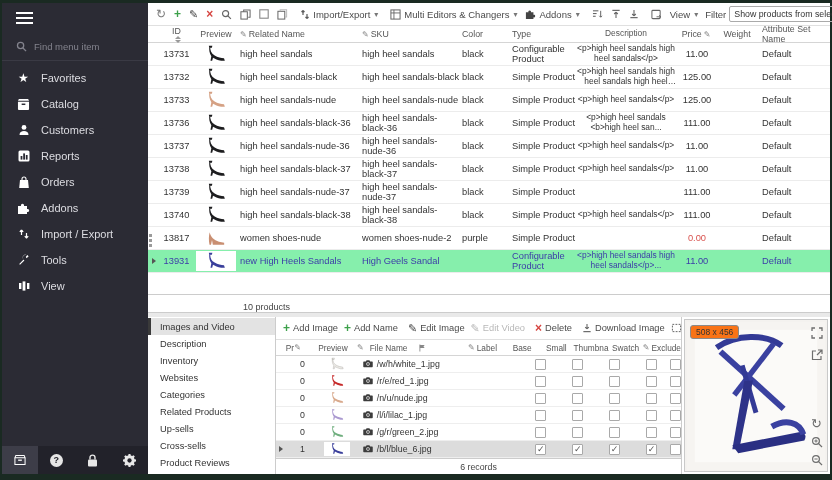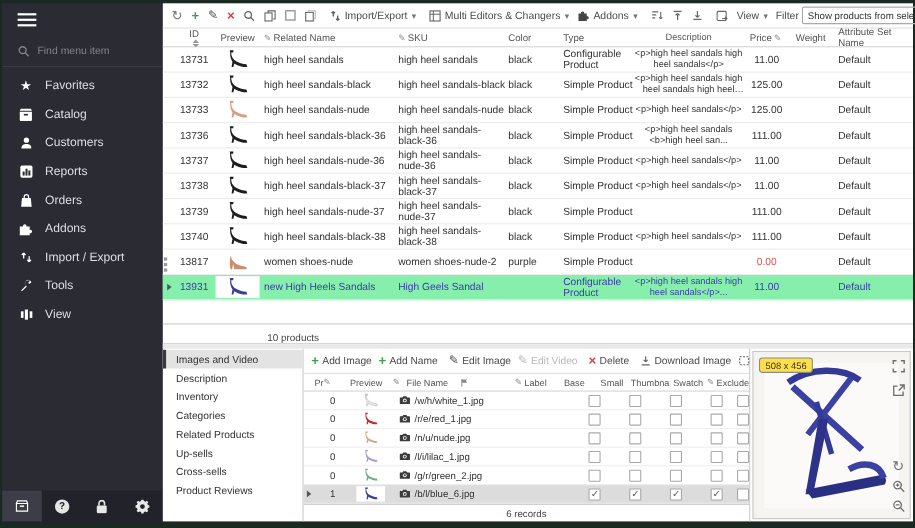--- a/index.html
+++ b/index.html
@@ -89,21 +89,21 @@
   .b-file { width:120px; display:flex; align-items:center; gap:4px; overflow:hidden; }
   .b-label { width:40px; display:flex; }
   .b-chk { width:37px; display:flex; justify-content:center; }
   .b-excl { flex:1; display:flex; justify-content:center; }
   .cb { width:11px; height:11px; border:1px solid #a9a9a9; background:#fff; border-radius:1px; display:flex; align-items:center; justify-content:center; font-size:9px; color:#555; }
   .istatus { flex:1; display:flex; align-items:center; justify-content:center; font-size:8.8px; color:#444; border-top:1px solid #ccc; }
   .card { display:flex; align-items:center; justify-content:center; }
 
   
   .preview-panel { flex:1; position:relative; background:#f4f2ef; border:1px solid #c9c9c9; margin:2px; }
-  .dim-badge { position:absolute; left:5px; top:5px; background:#fde047; border:1px solid #8a8a8a; border-radius:3px; padding:1px 5px; font-size:8.5px; color:#333; z-index:3; }
+  .dim-badge { position:absolute; left:5px; top:5px; background:#f97316; border:1px solid #8a8a8a; border-radius:3px; padding:1px 5px; font-size:8.5px; color:#333; z-index:3; }
   .pp-icons-top { position:absolute; right:4px; top:6px; display:flex; flex-direction:column; gap:9px; z-index:3; }
   .pp-icons-bottom { position:absolute; right:4px; bottom:5px; display:flex; flex-direction:column; gap:5px; z-index:3; }
   .pp-ic { width:13px; height:13px; color:#6e6e6e; display:flex; align-items:center; justify-content:center; font-size:12px; }
   .bigshoe { position:absolute; left:0; top:0; right:0; bottom:0; display:flex; align-items:center; justify-content:center; }
 
   .splitter { position:absolute; left:148px; top:232px; width:4px; height:16px; display:flex; flex-direction:column; gap:2px; justify-content:center; align-items:center; }
   .splitter i { width:3px; height:3px; background:#9a9a9a; }
 </style>
 </head>
 <body>
@@ -762,20 +762,23 @@
     <div class="bottom">
       <div class="tabs" id="detail-tabs">
           <div class="tab sel">
             <span>Images and Video</span>
           </div>
           <div class="tab">
             <span>Description</span>
           </div>
           <div class="tab">
             <span>Inventory</span>
+          </div>
+          <div class="tab">
+            <span>Websites</span>
           </div>
           <div class="tab">
             <span>Categories</span>
           </div>
           <div class="tab">
             <span>Related Products</span>
           </div>
           <div class="tab">
             <span>Up-sells</span>
           </div>

